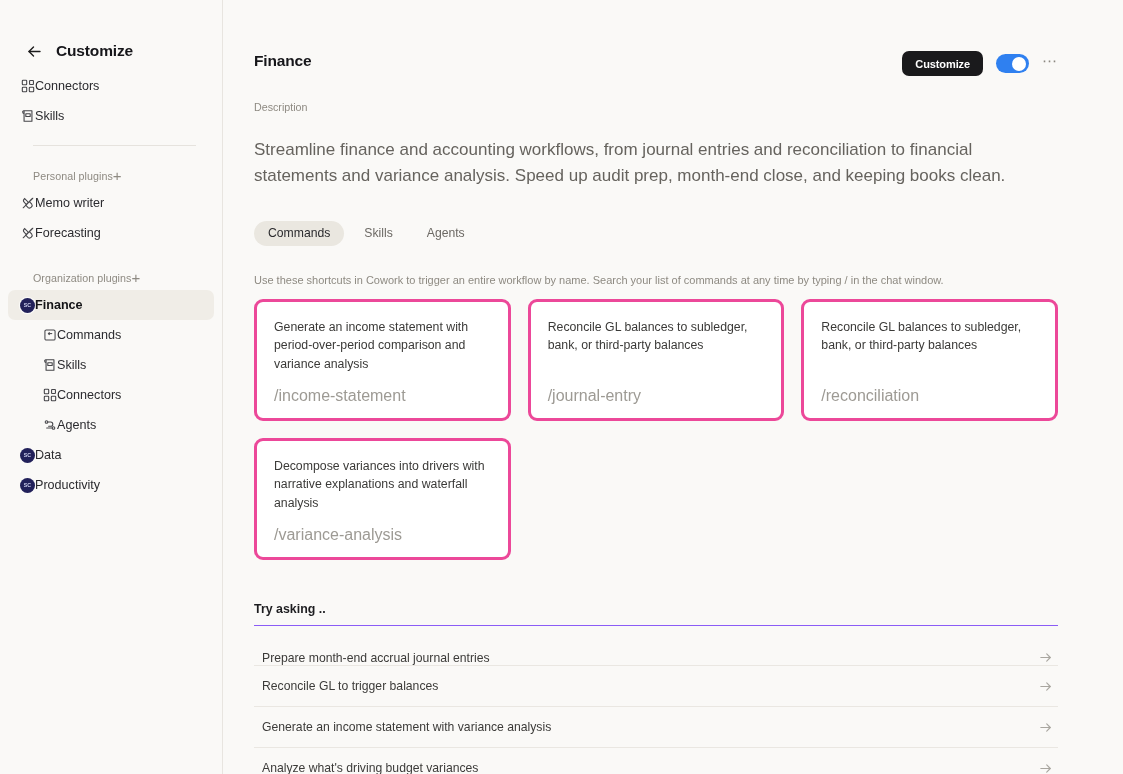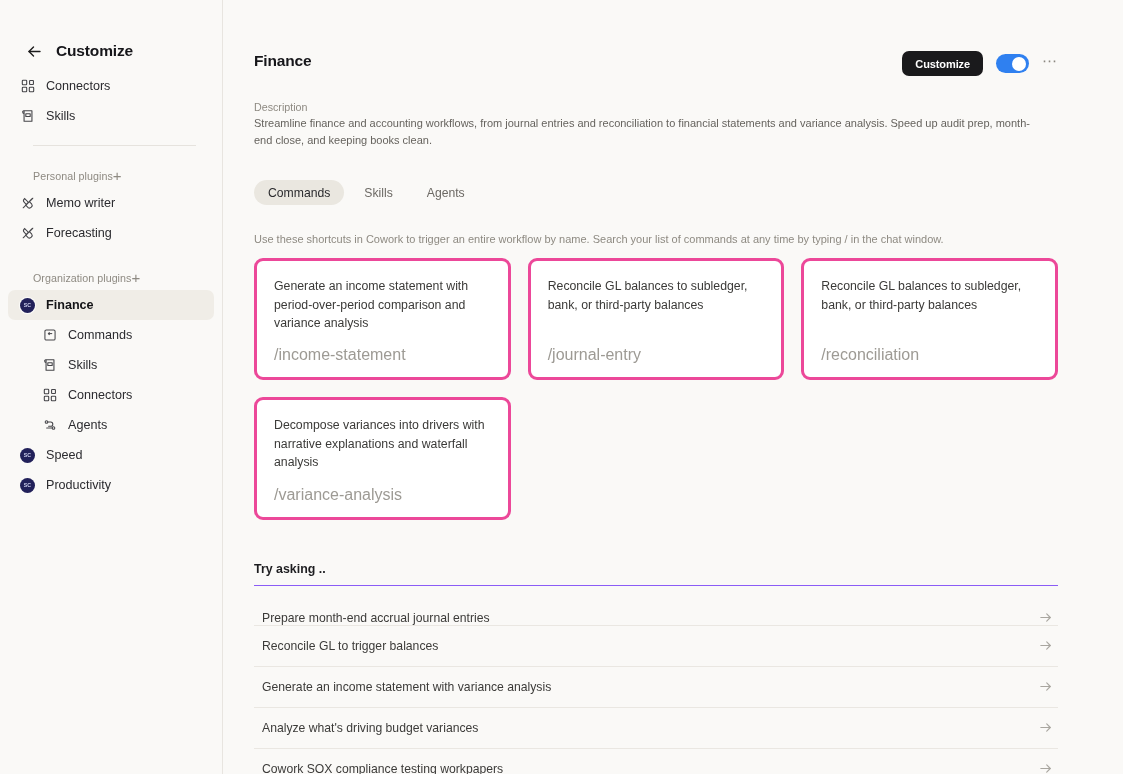--- a/index.html
+++ b/index.html
@@ -53,21 +53,20 @@
     font-weight: 700;
     color: #16161a;
     letter-spacing: -0.15px;
   }
 
   .sb-nav { margin-top: 20px; }
 
   .sb-row {
     display: flex;
     align-items: center;
-    gap: 11px;
     height: 30px;
     margin: 0 8px;
     padding: 0 12px;
     border-radius: 7px;
     cursor: pointer;
     color: #2b2b2f;
     font-size: 12.6px;
     white-space: nowrap;
   }
   .sb-row .ic {
@@ -189,22 +188,22 @@
     letter-spacing: 1px;
     padding-bottom: 6px;
   }
 
   .desc-label {
     margin-top: 25px;
     font-size: 10.7px;
     color: #8e8a82;
   }
   .desc-body {
-    margin-top: 2px;
-    font-size: 11px;
+    margin-top: 24px;
+    font-size: 17px;
     line-height: 1.55;
     color: #66635e;
     max-width: 790px;
   }
 
   
   .tabs {
     display: flex;
     align-items: center;
     gap: 6px;
@@ -413,21 +412,21 @@
             <path d="M5.5 4.6h3.3a2.4 2.4 0 0 1 0 4.8H6.4"></path>
             <path d="M10.5 11.4H4.2"></path>
           </svg>
         </span>
         <span>Agents</span>
       </div>
     </div>
 
     <div class="sb-row">
       <span class="plug-avatar">SC</span>
-      <span>Speed</span>
+      <span>Data</span>
     </div>
     <div class="sb-row">
       <span class="plug-avatar">SC</span>
       <span>Productivity</span>
     </div>
 
   </aside>
 
   <main class="main">
 

